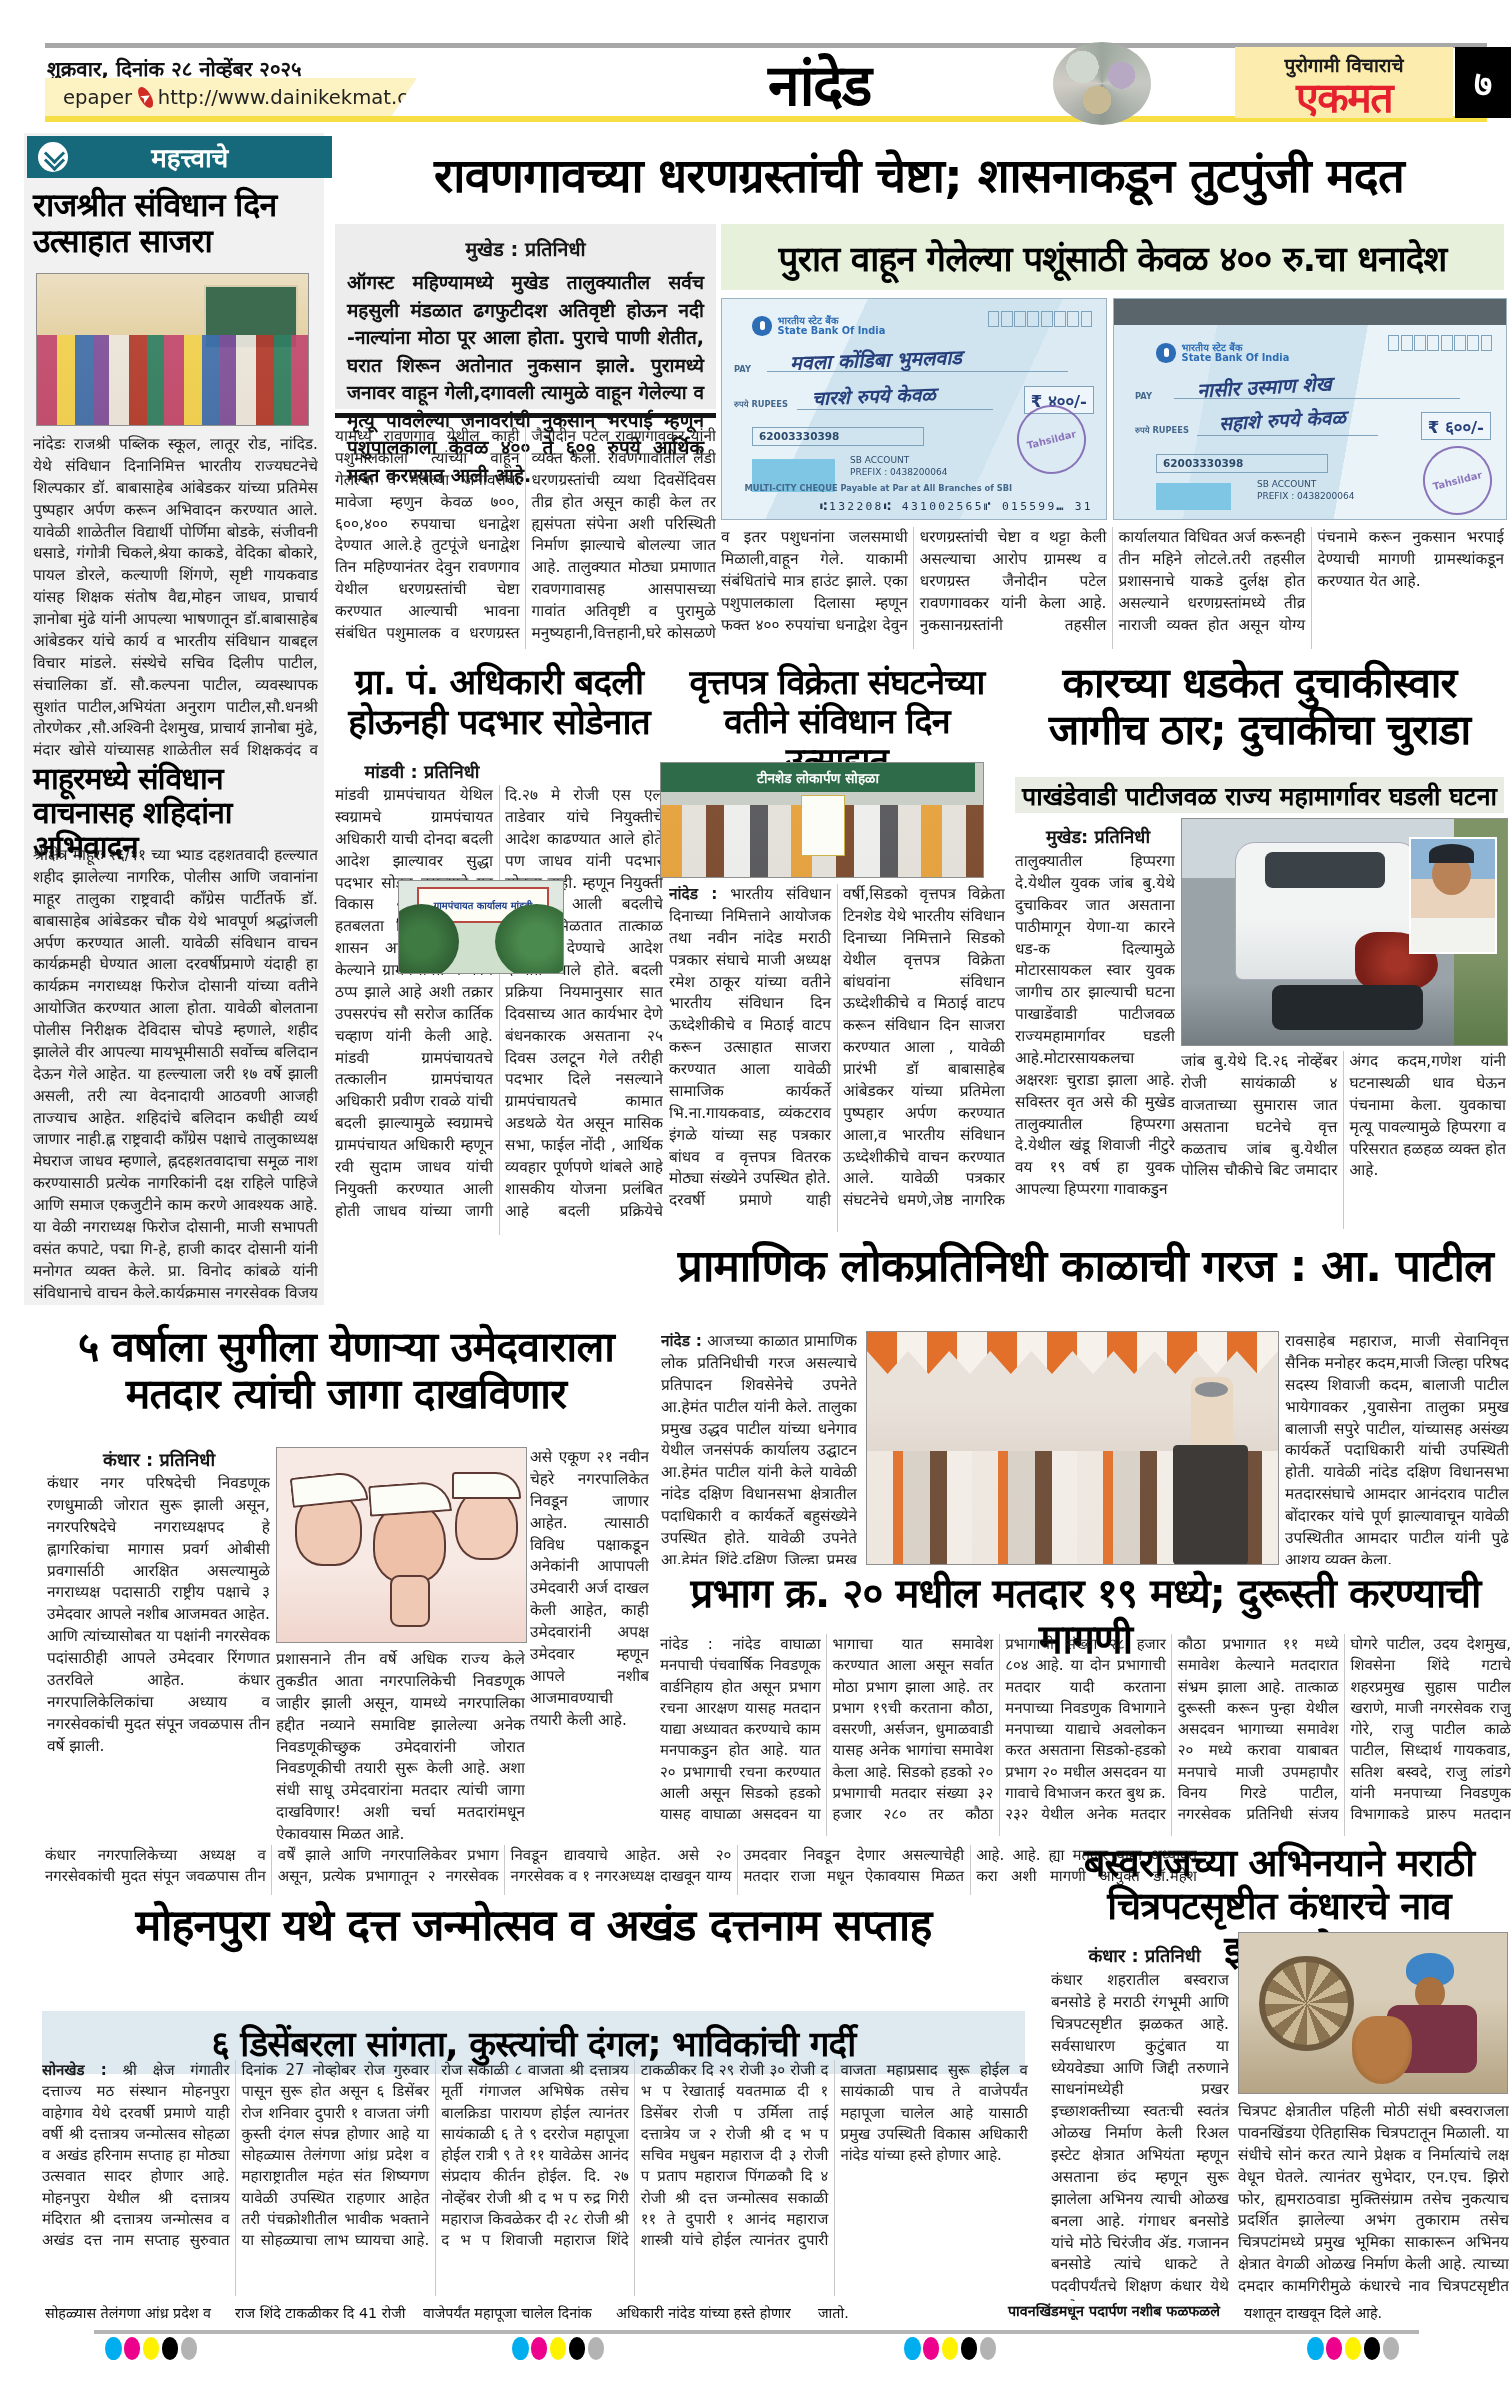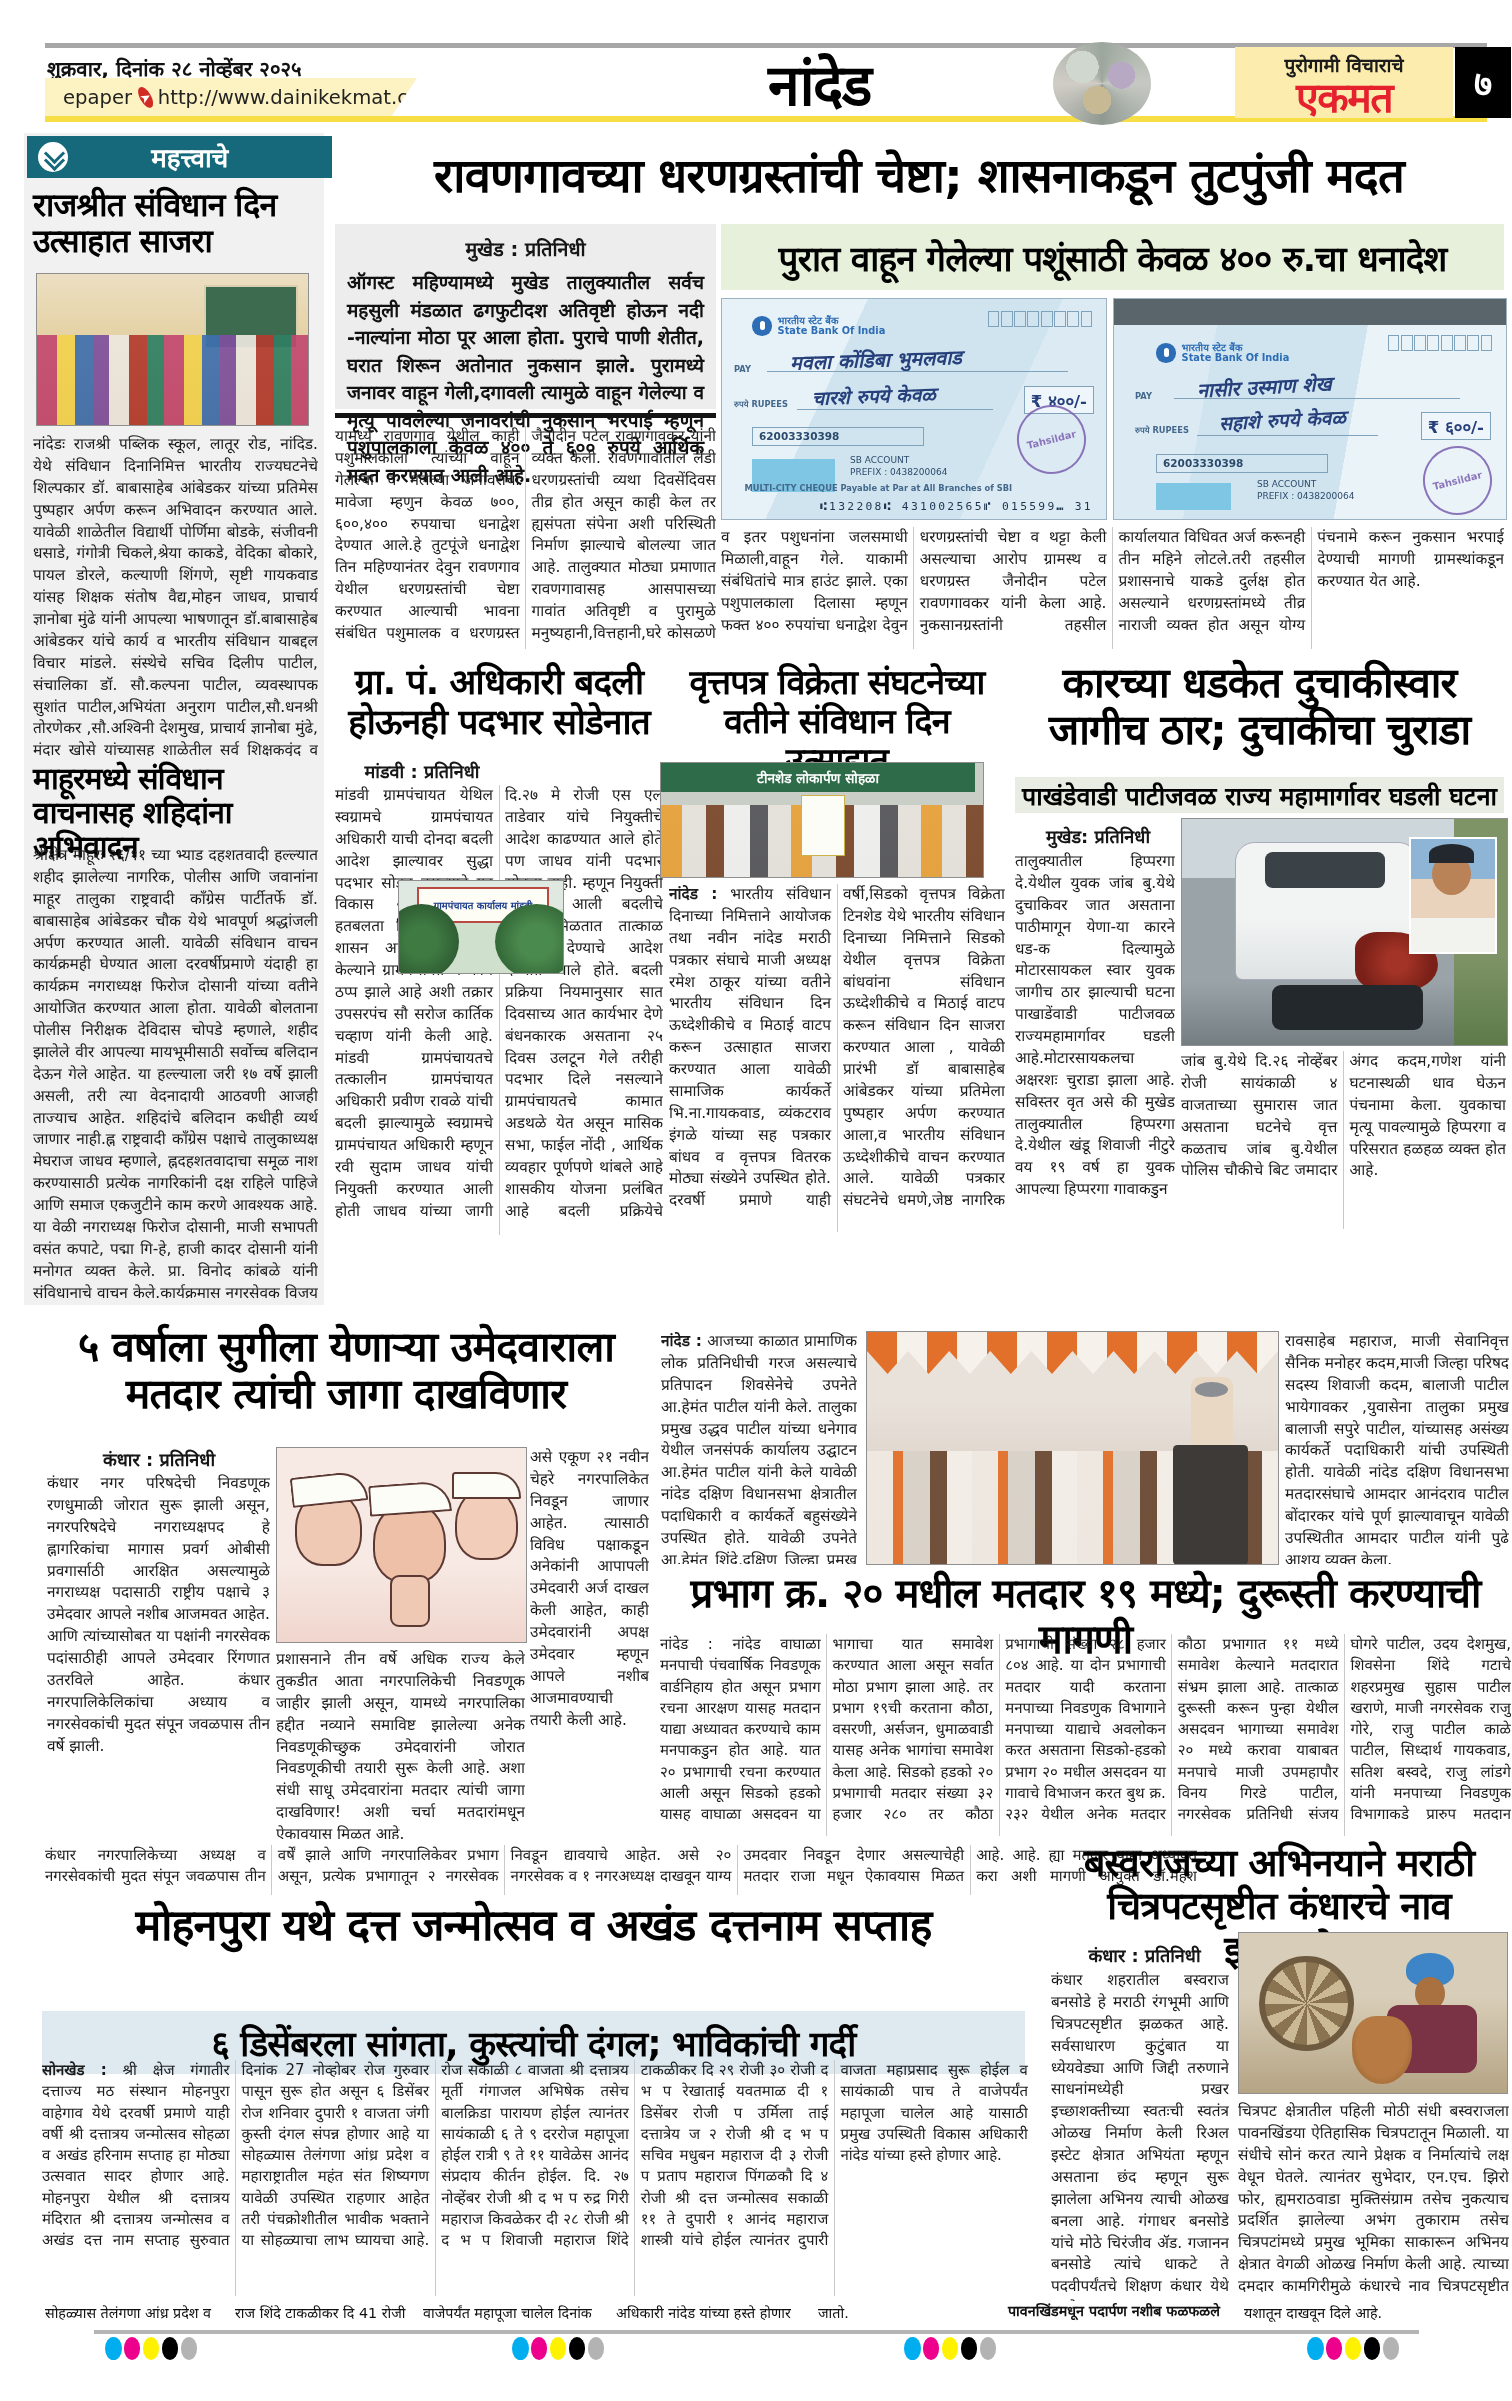--- a/index.html
+++ b/index.html
@@ -211,20 +211,21 @@
     <div class="abs" style="left:83px;top:33px;width:120px;height:36px;background:#3a4248;border-radius:7.5px;"></div>
     <div class="abs" style="left:173px;top:113px;width:83px;height:60px;background:radial-gradient(circle,#a33326 20%,#7a2018 70%);border-radius:30% 60% 50% 40%;"></div>
     <div class="abs" style="left:90px;top:166px;width:151px;height:45px;background:#23282c;border-radius:9px;"></div>
     <div class="abs" style="right:10.5px;top:18px;width:84px;height:113px;background:linear-gradient(180deg,#8fb5d6 0 35%,#e9d3bd 35% 70%,#f2f2ef 70% 100%);border:2.3px solid #fff;">
       <div class="head-circle" style="left:21px;top:13.6px;width:39px;height:42px;background:#b98257;"></div>
       <div class="abs" style="left:18px;top:4.5px;width:45px;height:19.6px;background:#23282e;border-radius:50% 50% 0 0;"></div>
     </div>
   </div>
   <div class="abs body-txt cols2" style="left:1181px;top:1051px;width:325px;height:178px;">जांब बु.येथे दि.२६ नोव्हेंबर रोजी सायंकाळी ४ वाजताच्या सुमारास जात असताना घटनेचे वृत्त कळताच जांब बु.येथील पोलिस चौकीचे बिट जमादार अंगद कदम,गणेश यांनी घटनास्थळी धाव घेऊन पंचनामा केला. युवकाचा मृत्यू पावल्यामुळे हिप्परगा व परिसरात हळहळ व्यक्त होत आहे.</div>
 
+  <div class="abs hl" style="left:661px;top:1241px;width:849px;font-size:44px;">प्रामाणिक लोकप्रतिनिधी काळाची गरज : आ. पाटील</div>
   <div class="abs body-txt" style="left:661px;top:1331px;width:196px;height:233px;"><b class="dl">नांदेड :</b> <span>आजच्या काळात प्रामाणिक लोक प्रतिनिधीची गरज असल्याचे प्रतिपादन शिवसेनेचे उपनेते आ.हेमंत पाटील यांनी केले. तालुका प्रमुख उद्धव पाटील यांच्या धनेगाव येथील जनसंपर्क कार्यालय उद्घाटन आ.हेमंत पाटील यांनी केले यावेळी नांदेड दक्षिण विधानसभा क्षेत्रातील पदाधिकारी व कार्यकर्ते बहुसंख्येने उपस्थित होते. यावेळी उपनेते आ.हेमंत शिंदे,दक्षिण जिल्हा प्रमुख विनय खराणे,माजी जिल्हा परिषद सदस्य आला.</span></div>
   <div class="photo" style="left:866px;top:1331px;width:411px;height:232px;background:linear-gradient(180deg,#e9e2da 0 30%,#cfc4ba 100%);">
     <div class="abs" style="left:0;top:0;width:100%;height:42px;background:repeating-linear-gradient(90deg,#e2702a 0 30px,#f6f1ea 30px 60px);clip-path:polygon(0 0,100% 0,100% 45%,95% 100%,90% 45%,85% 100%,80% 45%,75% 100%,70% 45%,65% 100%,60% 45%,55% 100%,50% 45%,45% 100%,40% 45%,35% 100%,30% 45%,25% 100%,20% 45%,15% 100%,10% 45%,5% 100%,0 45%);"></div>
     <div class="crowd-strip" style="height:113px;opacity:.95;background:repeating-linear-gradient(90deg,#efe9e2 0 25.6px,#e2702a 25.6px 36px,#d9d2c8 36px 63px,#6b4a33 63px 80px,#f3efe8 80px 105px);"></div>
     <div class="abs" style="right:45px;top:45px;width:42px;height:90px;background:#e9d9c4;border-radius:9px;"></div>
     <div class="abs" style="right:50px;top:50px;width:33px;height:15px;background:#8b8f93;border-radius:50%;"></div>
     <div class="abs" style="right:30px;top:113px;width:75px;height:120px;background:#3e3a37;border-radius:4.5px;"></div>
   </div>
   <div class="abs body-txt" style="left:1285px;top:1331px;width:224px;height:233px;">रावसाहेब महाराज, माजी सेवानिवृत्त सैनिक मनोहर कदम,माजी जिल्हा परिषद सदस्य शिवाजी कदम, बालाजी पाटील भायेगावकर ,युवासेना तालुका प्रमुख बालाजी सपुरे पाटील, यांच्यासह असंख्य कार्यकर्ते पदाधिकारी यांची उपस्थिती होती. यावेळी नांदेड दक्षिण विधानसभा मतदारसंघाचे आमदार आनंदराव पाटील बोंदारकर यांचे पूर्ण झाल्यावाचून यावेळी उपस्थितीत आमदार पाटील यांनी पुढे आशय व्यक्त केला.</div>
 

